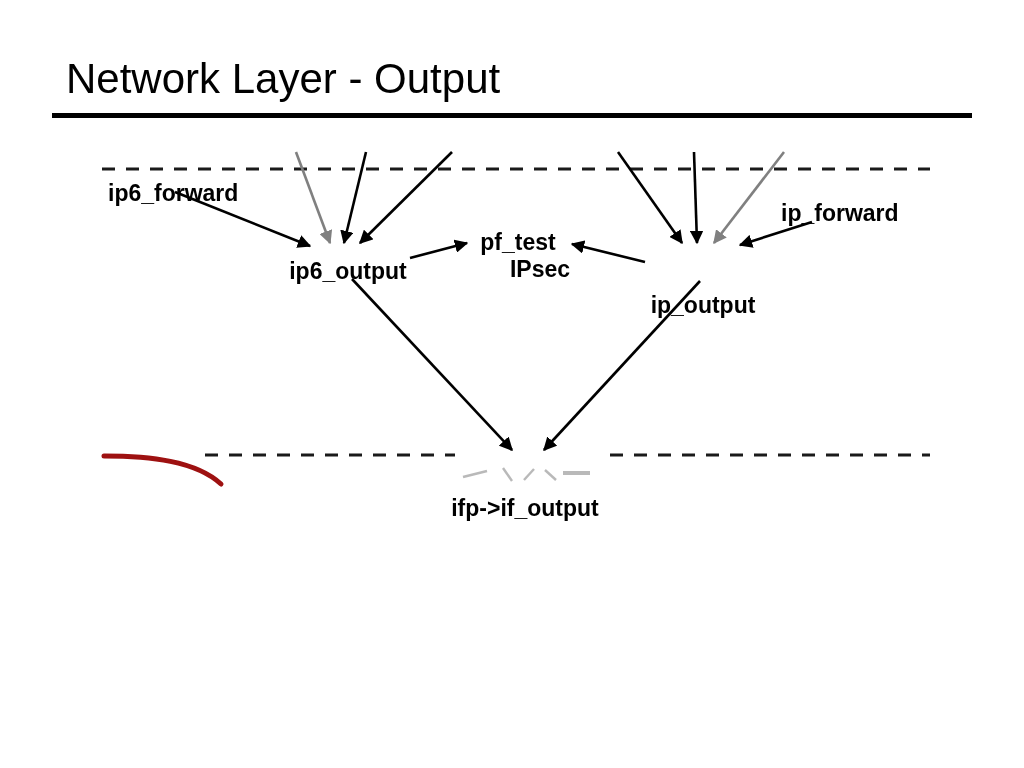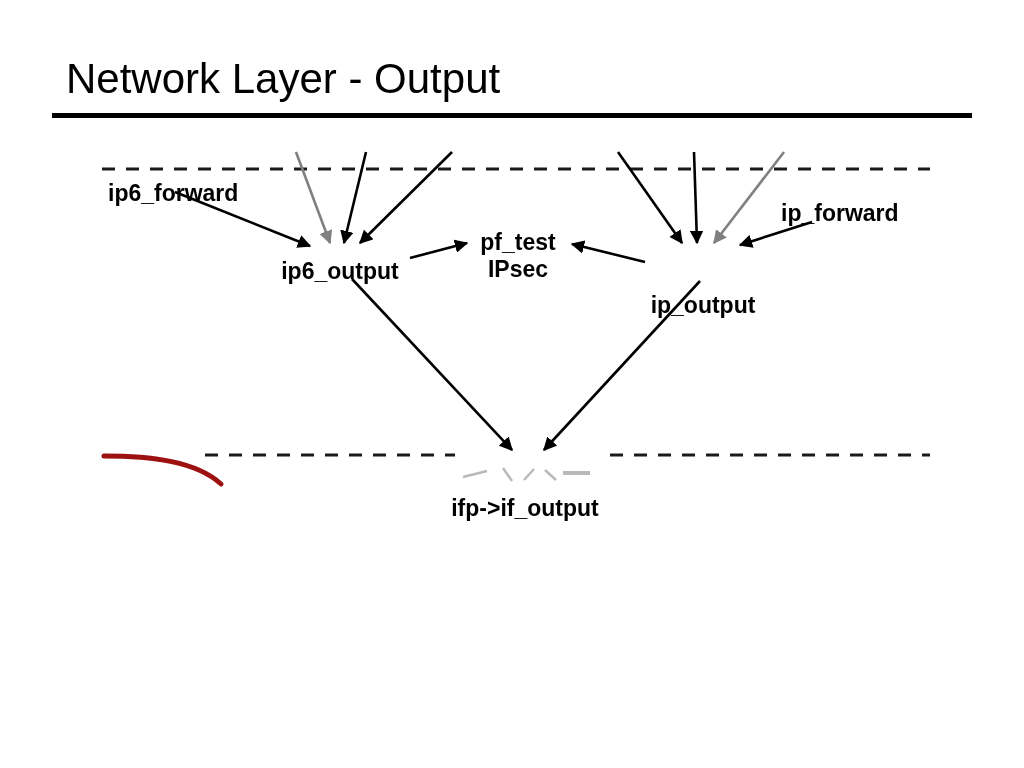--- a/index.html
+++ b/index.html
@@ -111,25 +111,25 @@
       <line x1="524" y1="480" x2="534" y2="469"></line>
       <line x1="545" y1="470" x2="556" y2="480"></line>
       <line x1="563" y1="473" x2="590" y2="473" stroke-width="4"></line>
     </g>
 
     <path d="M 104 456 C 150 456, 196 461, 221 484" stroke="#9e1111" stroke-width="5" fill="none" stroke-linecap="round"></path>
   </svg>
 
   <div class="node-label" style="left:108px; top:180px;">ip6_forward</div>
 
-  <div class="node-label centered" style="left:340px; top:258px;">ip6_output</div>
+  <div class="node-label centered" style="left:348px; top:258px;">ip6_output</div>
 
   <div class="node-label centered" style="left:518px; top:229px;">pf_test</div>
 
-  <div class="node-label centered" style="left:518px; top:256px;">IPsec</div>
+  <div class="node-label centered" style="left:540px; top:256px;">IPsec</div>
 
   <div class="node-label centered" style="left:703px; top:258px;margin-top:34px;">ip_output</div>
 
   <div class="node-label" style="left:781px; top:200px;">ip_forward</div>
 
   <div class="node-label centered" style="left:525px; top:459px;margin-top:36px;">ifp-&gt;if_output</div>
 
 </div>
 
 </body></html>

